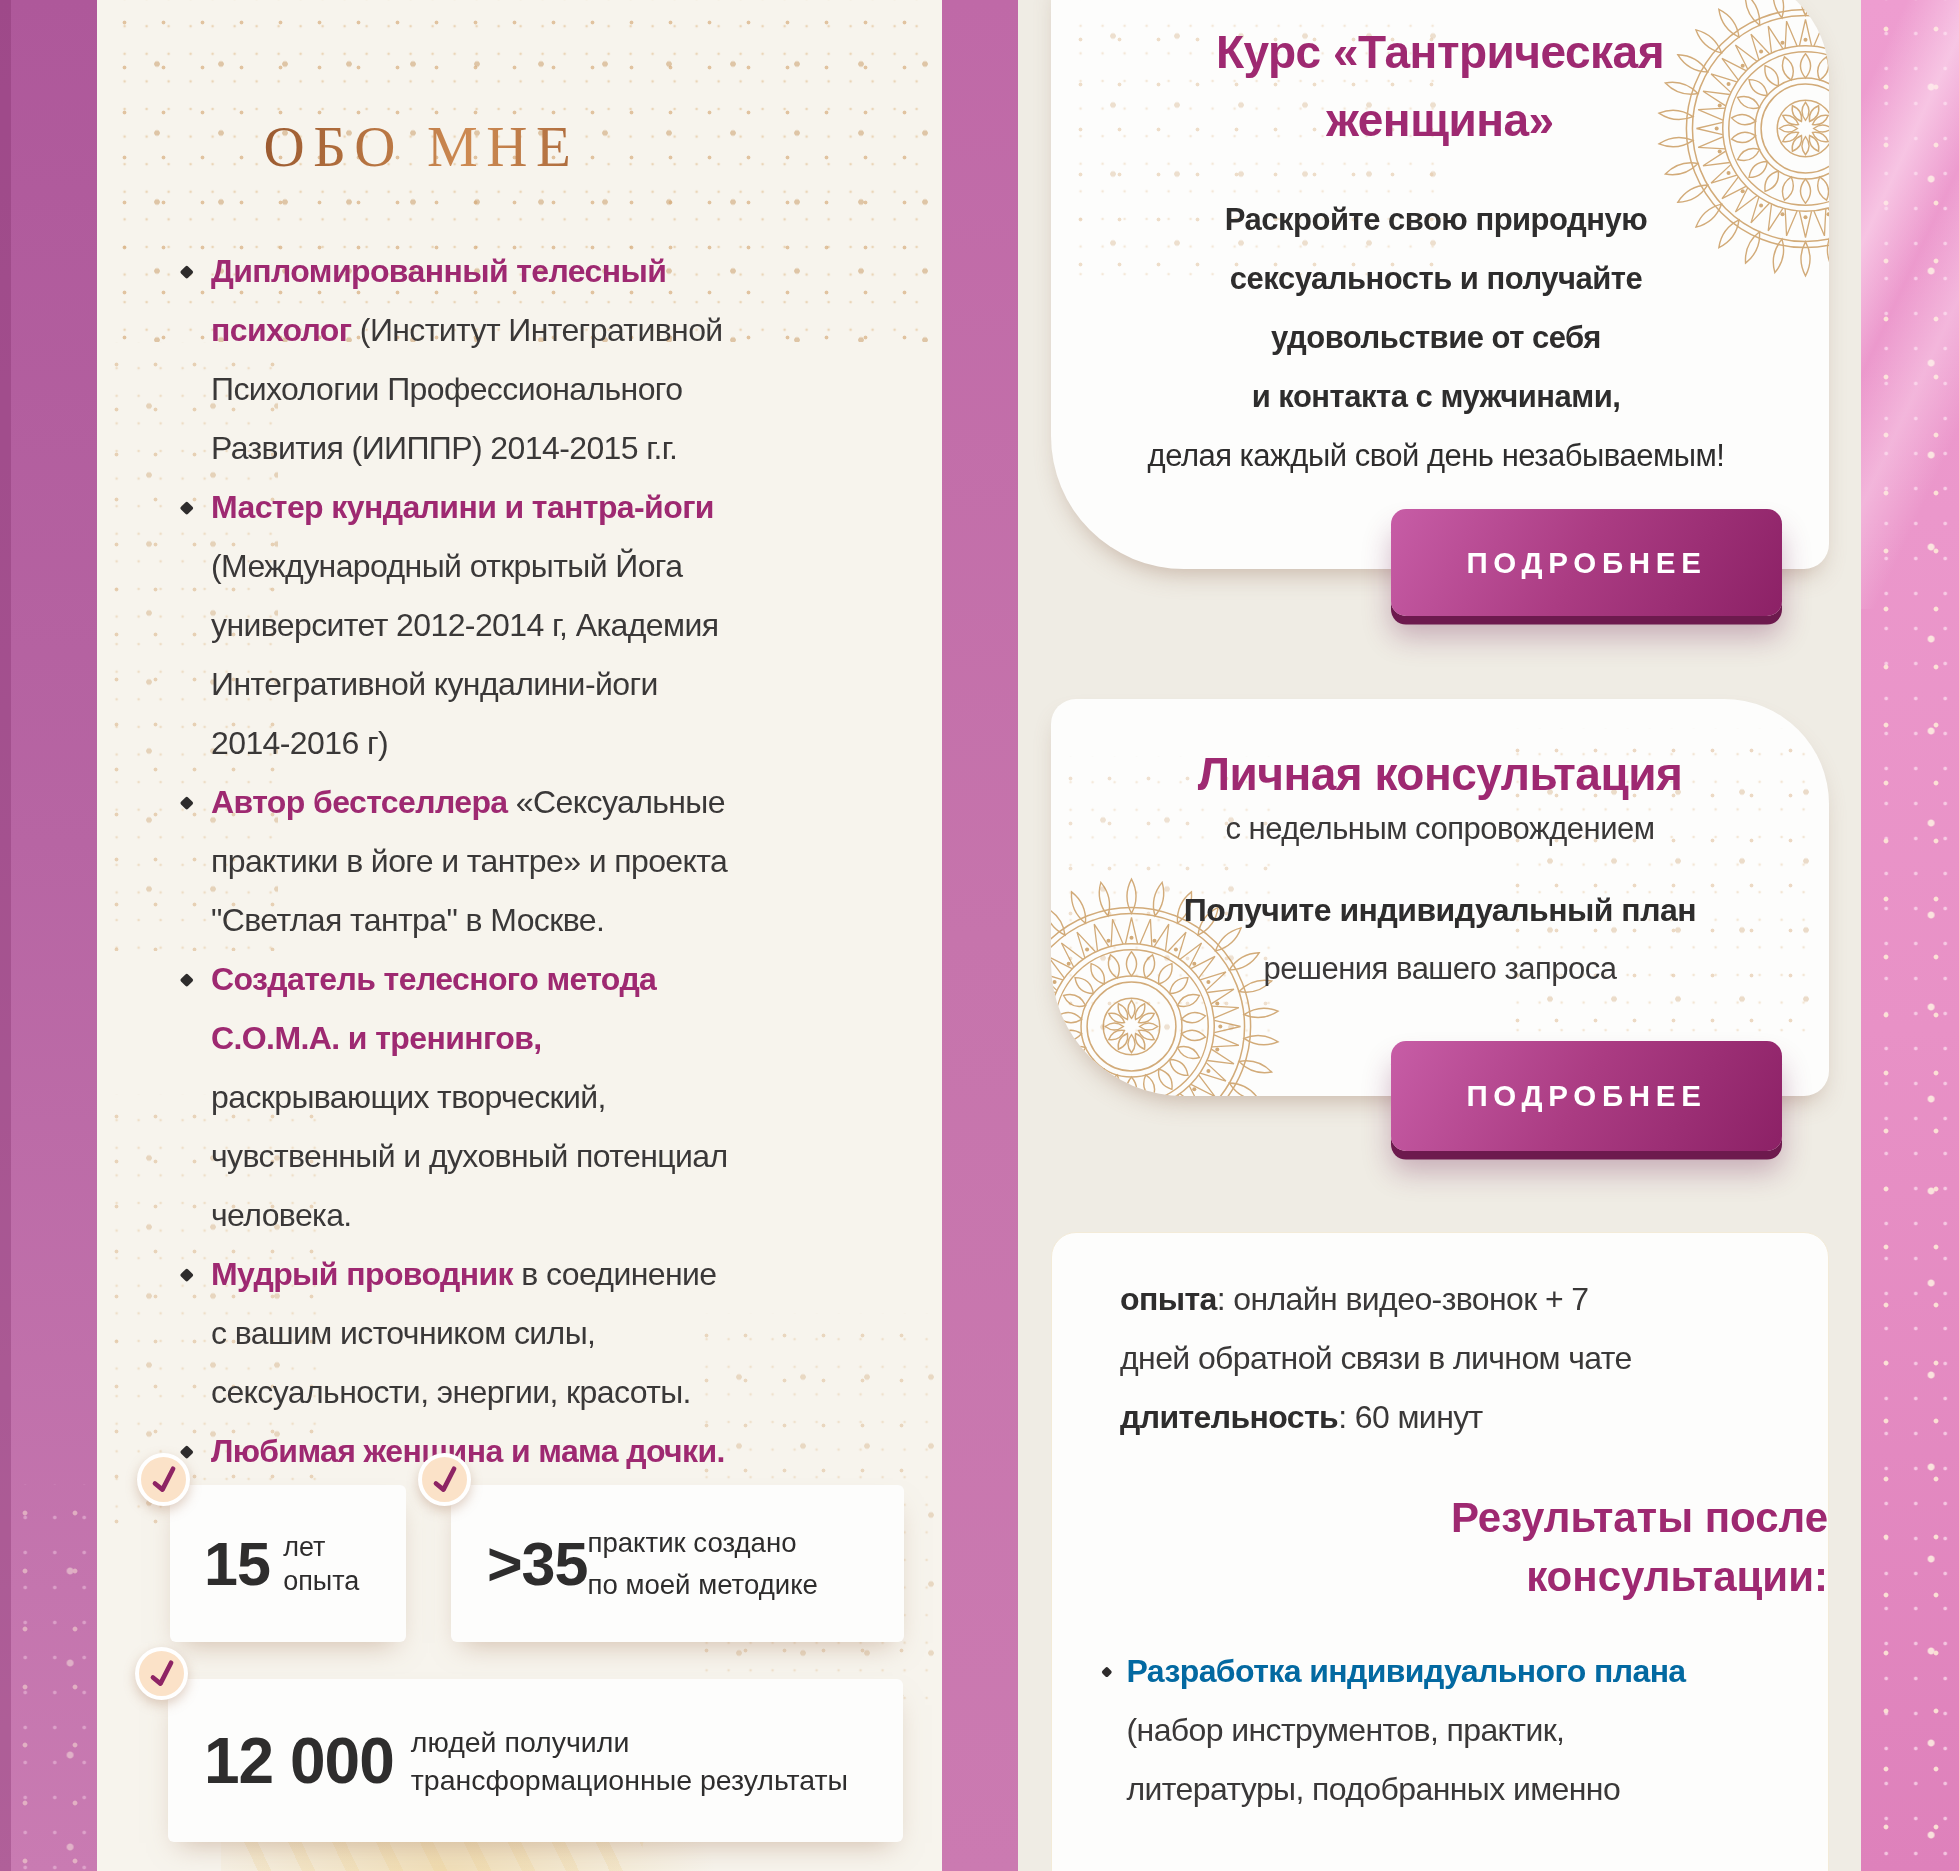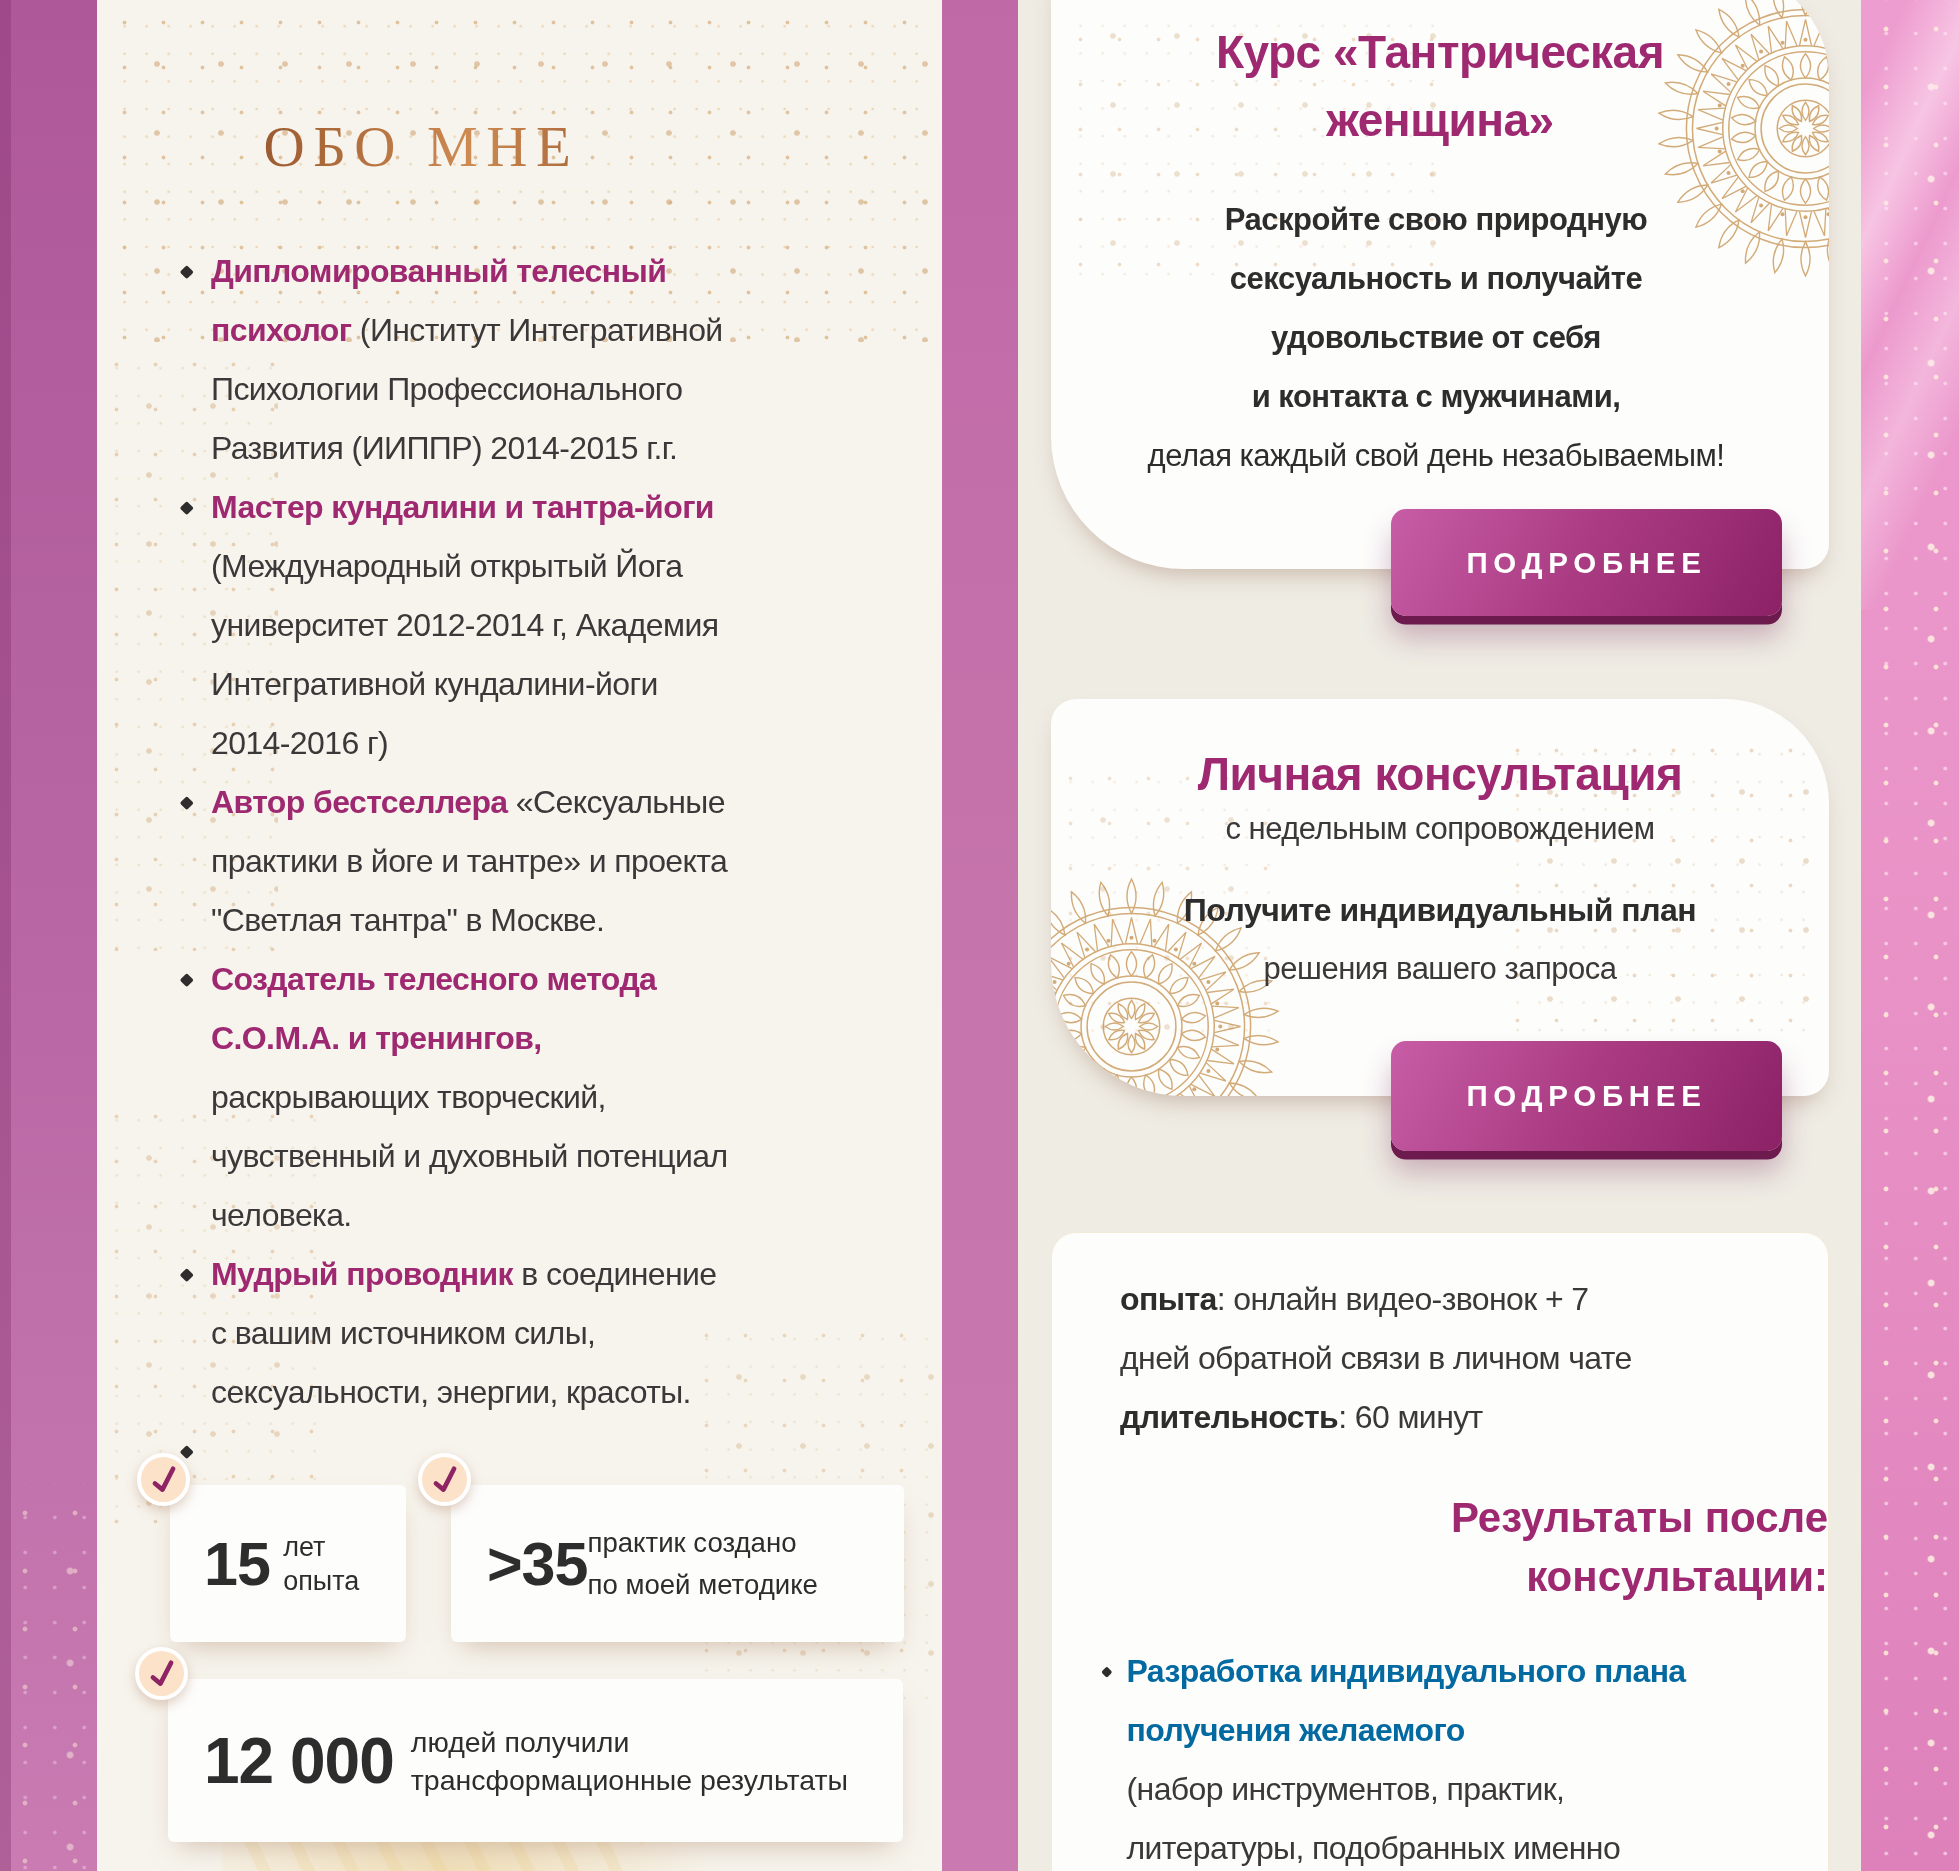--- a/index.html
+++ b/index.html
@@ -147,21 +147,21 @@
       <li class="ab-item">
         <span class="diamond"></span>
         <span class="lead">Создатель телесного метода С.О.М.А. и тренингов,</span><span> раскрывающих творческий, чувственный и духовный потенциал человека.</span>
       </li>
       <li class="ab-item">
         <span class="diamond"></span>
         <span class="lead">Мудрый проводник</span><span> в соединение с вашим источником силы, сексуальности, энергии, красоты.</span>
       </li>
       <li class="ab-item">
         <span class="diamond"></span>
-        <span></span>
+        <span class="lead">Любимая женщина и мама дочки.</span><span></span>
       </li>
     </ul>
 
     <div class="glow-gold"></div>
     <div class="rays-gold"></div>
   </div>
 
   <div class="stat-card" style="left:170px;top:1485px;width:236px;height:157px;padding-left:34px;gap:13.3px">
     <span class="stat-value" style="font-size:61px">15</span>
     <span class="stat-label" style="font-size:27px;line-height:34px">
@@ -499,21 +499,20 @@
       <div class="rline"><span class="b">длительность</span><span>: 60 минут</span></div>
     </div>
     <div class="details-heading">
       <div class="rline">Результаты после</div>
       <div class="rline">консультации:</div>
     </div>
     <div class="details-bullet">
       <span class="diamond small"></span>
       <div class="txt-bold">
         <div class="rline">Разработка индивидуального плана</div>
-        <div class="rline">получения желаемого</div>
       </div>
       <div class="txt-reg">
         <div class="rline">(набор инструментов, практик,</div>
         <div class="rline">литературы, подобранных именно</div>
       </div>
     </div>
   </div>
 
 </div>
 

